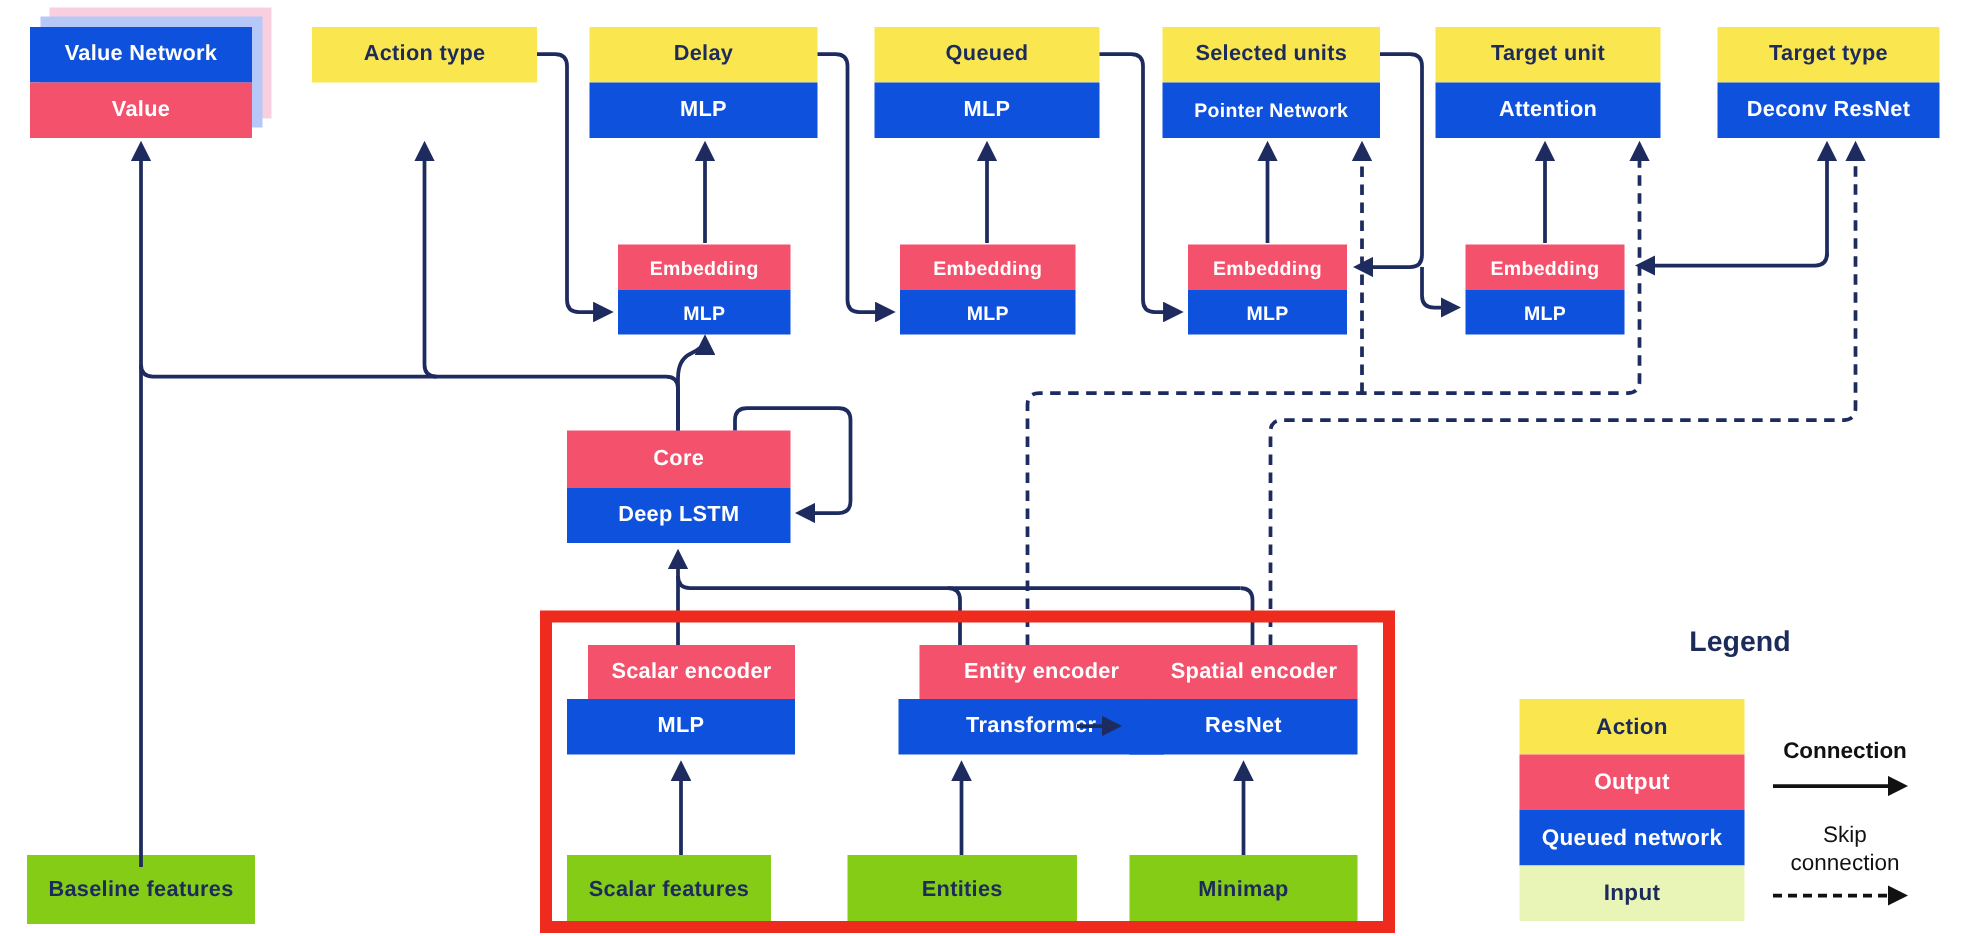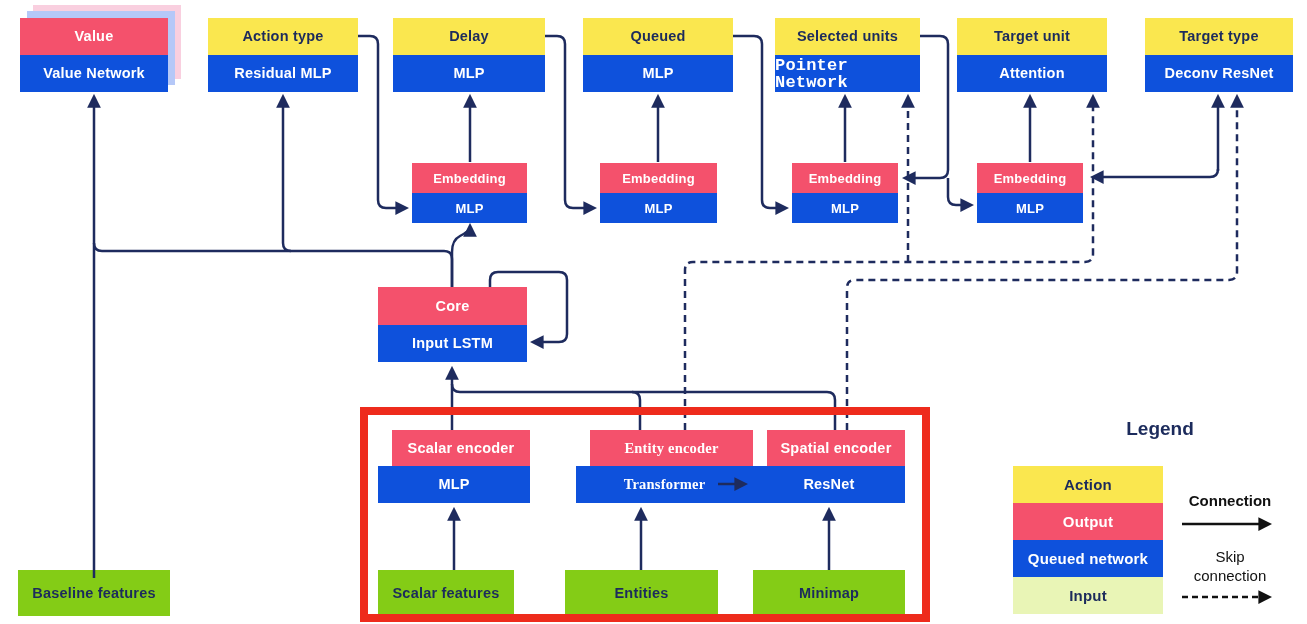--- a/index.html
+++ b/index.html
@@ -50,38 +50,37 @@
 </style>
 </head>
 <body>
 
 <div class="canvas">
 
   <div class="shadow shadow-pink" style="left:33px;top:5px;"></div>
   <div class="shadow shadow-blue" style="left:27px;top:11px;"></div>
 
   <div class="node" style="left:20px;top:18px;width:148px;">
+    <div class="half net h37">Value Network</div>
     <div class="half output h37">Value</div>
-    <div class="half net h37">Value Network</div>
   </div>
   <div class="node" style="left:208px;top:18px;width:150px;">
     <div class="half action h37">Action type</div>
-    <div class="half net h37">Residual MLP</div>
   </div>
   <div class="node" style="left:393px;top:18px;width:152px;">
     <div class="half action h37">Delay</div>
     <div class="half net h37">MLP</div>
   </div>
   <div class="node" style="left:583px;top:18px;width:150px;">
     <div class="half action h37">Queued</div>
     <div class="half net h37">MLP</div>
   </div>
   <div class="node" style="left:775px;top:18px;width:145px;">
     <div class="half action h37">Selected units</div>
-    <div class="half net h37" style="font-size:17px;font-family:Liberation Mono, monospace;">Pointer Network</div>
+    <div class="half net h37" style="font-size:13px;">Pointer Network</div>
   </div>
   <div class="node" style="left:957px;top:18px;width:150px;">
     <div class="half action h37">Target unit</div>
     <div class="half net h37">Attention</div>
   </div>
   <div class="node" style="left:1145px;top:18px;width:148px;">
     <div class="half action h37">Target type</div>
     <div class="half net h37">Deconv ResNet</div>
   </div>
 
@@ -97,28 +96,28 @@
     <div class="half output h30">Embedding</div>
     <div class="half net h30">MLP</div>
   </div>
   <div class="node" style="left:977px;top:163px;width:106px;">
     <div class="half output h30">Embedding</div>
     <div class="half net h30">MLP</div>
   </div>
 
   <div class="node" style="left:378px;top:287px;width:149px;">
     <div class="half output h38">Core</div>
-    <div class="half net h37">Input LSTM</div>
+    <div class="half net h37">Deep LSTM</div>
   </div>
 
   <div class="node" style="left:378px;top:430px;width:152px;">
     <div class="half output h36">Scalar encoder</div>
     <div class="half net h37">MLP</div>
   </div>
-  <div class="node" style="left:576px;top:430px;width:177px;font-family:Liberation Serif, serif;">
+  <div class="node" style="left:599px;top:430px;width:177px;">
     <div class="half output h36">Entity encoder</div>
     <div class="half net h37">Transformer</div>
   </div>
   <div class="node" style="left:753px;top:430px;width:152px;">
     <div class="half output h36">Spatial encoder</div>
     <div class="half net h37">ResNet</div>
   </div>
 
   <div class="inputblk" style="left:18px;top:570px;width:152px;">Baseline features</div>
   <div class="inputblk" style="left:378px;top:570px;width:136px;">Scalar features</div>

